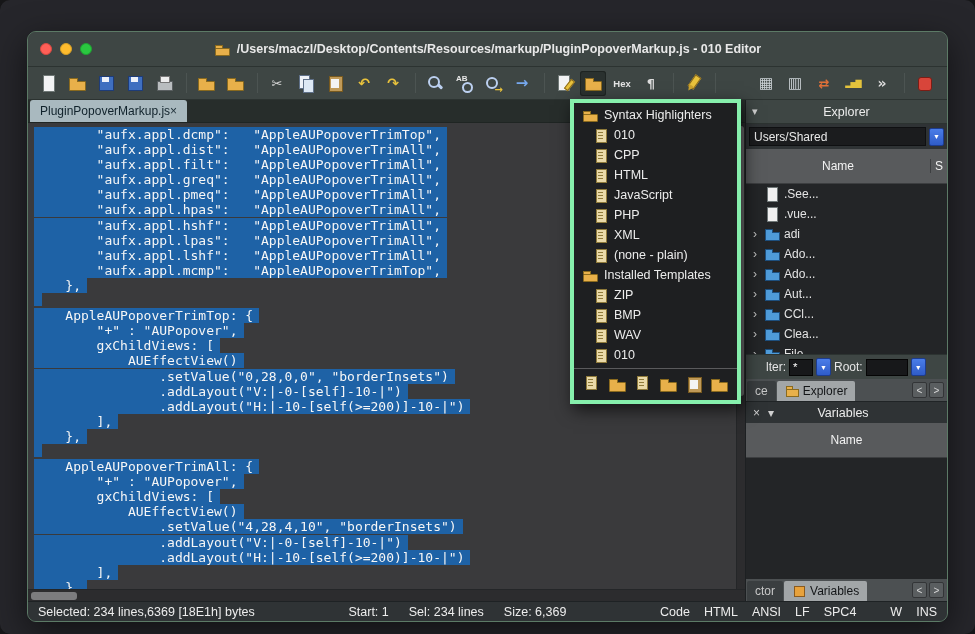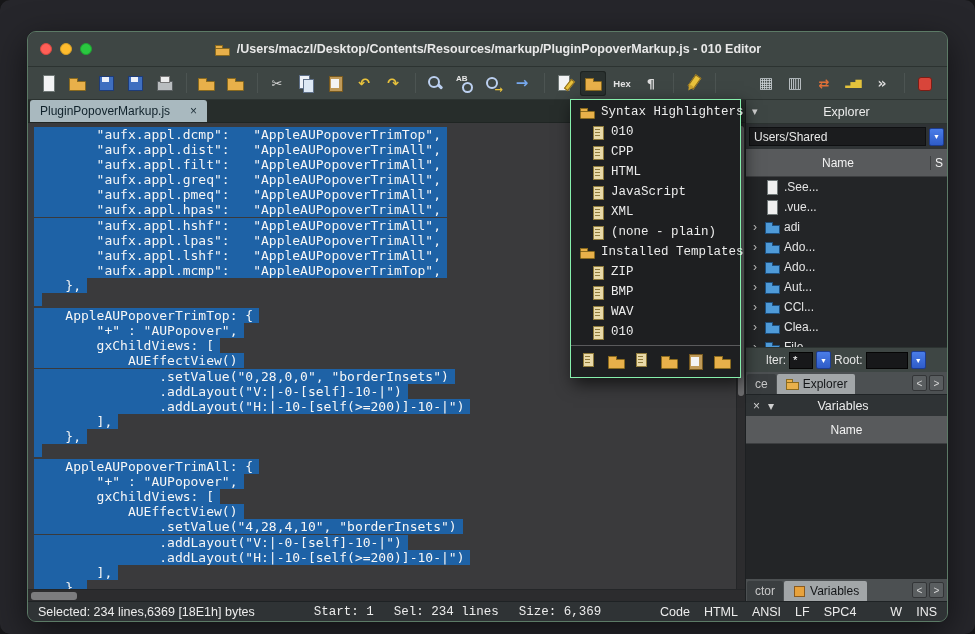--- a/index.html
+++ b/index.html
@@ -71,21 +71,21 @@
   .g-pilcrow::before{content:"\00B6";color:#dcdcdc;font:600 13px "DejaVu Sans",sans-serif;}
   .g-calc::before{content:"\25A6";color:#ced4d8;font-size:15px;}
   .g-table::before{content:"\25A5";color:#ced4d8;font-size:15px;}
   .g-swap::before{content:"\21C4";color:#e07038;font:700 13px "DejaVu Sans",sans-serif;}
   .g-chart::before{content:"\2582\2585\2587";color:#e4c33c;font-size:8px;letter-spacing:-1px;}
   .g-more::before{content:"\00BB";color:#dcdcdc;font:700 14px "DejaVu Sans",sans-serif;}
   
   .main{flex:1;display:flex;min-height:0;background:#2a2c2e;}
   .left-col{flex:1;display:flex;flex-direction:column;min-width:0;}
   .tabbar{height:23px;flex:none;background:#272d2b;display:flex;align-items:flex-end;border-bottom:1px solid #1f2523;}
-  .tab{height:22px;margin-left:2px;background:#a9b9bf;color:#10222b;display:flex;align-items:center;gap:20px;
+  .tab{height:22px;margin-left:2px;background:#a9b9bf;color:#10222b;display:flex;align-items:center;gap:0;
        padding:0 10px;font-size:12px;border-radius:3px 3px 0 0;}
   .tab-close{font-size:12px;color:#22333c;cursor:default;}
   .editor{flex:1;position:relative;background:#3a3a3c;overflow:hidden;}
   .code{padding:4px 0 0 6px;font-family:"DejaVu Sans Mono",monospace;font-size:13px;line-height:15.1px;color:#f6f6f6;}
   .code-line{height:15.1px;white-space:pre;}
   .selspan{background:#1e62a6;white-space:pre;padding-right:6px;}
   .selspan:empty{display:inline-block;width:8px;height:13px;background:#1e62a6;}
   .vscroll{position:absolute;right:0;top:0;bottom:0;width:9px;background:#2c2c2e;border-left:1px solid #242628;}
   .vthumb{position:absolute;left:1px;top:3px;width:6px;height:58%;background:#6e6e70;border-radius:3px;}
   .hscroll{height:12px;flex:none;background:#2c2c2e;border-top:1px solid #242628;position:relative;}
@@ -95,21 +95,21 @@
   .panel-head{height:24px;flex:none;background:#3e4644;display:flex;align-items:center;padding:0 6px;border-bottom:1px solid #2c3331;}
   .ph-chev{width:14px;color:#cfcfcf;font-size:11px;}
   .ph-title{flex:1;text-align:center;font-size:12.5px;color:#ececec;}
   .ph-spacer{width:14px;}
   .path-row{height:25px;flex:none;display:flex;align-items:center;gap:3px;padding:12px 3px;background:#2f3335;}
   .path-field{flex:1;height:19px;background:#1b1c1e;border:1px solid #0f1012;color:#e8e8e8;font-size:12px;
               display:flex;align-items:center;padding:0 4px;overflow:hidden;white-space:nowrap;}
   .dd{width:15px;height:18px;background:linear-gradient(#4a7de8,#2f5cc8);border:1px solid #1d3c8f;border-radius:2px;
       display:inline-flex;align-items:center;justify-content:center;flex:none;}
   .dd::before{content:"\25BC";font-size:7px;color:#fff;}
-  .cols{height:28px;flex:none;background:#585a5c;display:flex;align-items:center;font-size:12px;color:#f2f2f2;border-bottom:1px solid #3c3e40;}
+  .cols{height:35px;flex:none;background:#585a5c;display:flex;align-items:center;font-size:12px;color:#f2f2f2;border-bottom:1px solid #3c3e40;}
   .col-name{flex:1;text-align:center;}
   .col-div{width:1px;height:14px;background:#3c3e40;}
   .col-size{width:16px;text-align:center;}
   .file-list{height:170px;flex:none;overflow:hidden;background:#232527;}
   .frow{height:20px;display:flex;align-items:center;gap:4px;padding-left:4px;}
   .exp{width:10px;text-align:center;color:#c0c0c0;font-size:12px;}
   .exp::before{content:"\203A";}
   .frow.file .exp{visibility:hidden;}
   .fname{font-size:12px;color:#e4e4e4;white-space:nowrap;}
   .filter-row{height:25px;flex:none;background:#3e4644;display:flex;align-items:center;gap:3px;padding:0 20px;border-top:1px solid #2c3331;}
@@ -125,27 +125,27 @@
   .vhead{height:22px;flex:none;background:#2f3335;display:flex;align-items:center;gap:8px;padding:0 7px;border-top:1px solid #202426;}
   .vh-close,.vh-chev{color:#d0d0d0;font-size:12px;}
   .vh-title{flex:1;text-align:center;font-size:12.5px;color:#ececec;}
   .vh-spacer{width:28px;}
   .vars-body{flex:1;background:#232527;}
   
   .statusbar{height:20px;flex:none;background:#2f3335;border-top:1px solid #1e2224;display:flex;align-items:center;
              padding:0 10px;font-size:12.5px;color:#ededed;}
   .sb-flex{flex:1;}
   .sb-left{white-space:nowrap;}
-  .sb-mid{display:flex;gap:20px;font-family:Liberation Mono, monospace;}
+  .sb-mid{display:flex;gap:20px;}
   .sb-flags{display:flex;gap:14px;}
   .sb-gap{width:34px;}
   .sb-item{white-space:nowrap;}
   
-  .menu{position:absolute;left:570px;top:99px;width:171px;background:#1e1f21;border:1px solid #86efac;
-        box-shadow:3px 6px 16px rgba(0,0,0,.65);z-index:60;padding-top:2px;font-family:Liberation Mono, monospace;}
+  .menu{position:absolute;left:570px;top:99px;width:171px;background:#1e1f21;border:4px solid #86efac;
+        box-shadow:3px 6px 16px rgba(0,0,0,.65);z-index:60;padding-top:2px;}
   .menu-entry{height:20px;display:flex;align-items:center;gap:6px;padding:0 8px;color:#ececec;font-size:12.5px;white-space:nowrap;}
   .menu-entry.item{padding-left:18px;}
   .menu-footer{border-top:1px solid #5a5a5c;margin-top:3px;padding:4px 7px 5px;display:flex;justify-content:space-between;}
   .mf{width:22px;height:22px;display:inline-flex;align-items:center;justify-content:center;}
 </style>
 </head>
 <body>
 
 <div class="canvas">
   <div class="window">
@@ -550,20 +550,25 @@
           <span class="ic sm f-tpage item-ic"></span>
           <span class="mlabel">HTML</span>
         </div>
 
         <div class="menu-entry item">
 
           <span class="ic sm f-tpage item-ic"></span>
           <span class="mlabel">JavaScript</span>
         </div>
 
+        <div class="menu-entry item">
+
+          <span class="ic sm f-tpage item-ic"></span>
+          <span class="mlabel">PHP</span>
+        </div>
 
         <div class="menu-entry item">
 
           <span class="ic sm f-tpage item-ic"></span>
           <span class="mlabel">XML</span>
         </div>
 
         <div class="menu-entry item">
 
           <span class="ic sm f-tpage item-ic"></span>

